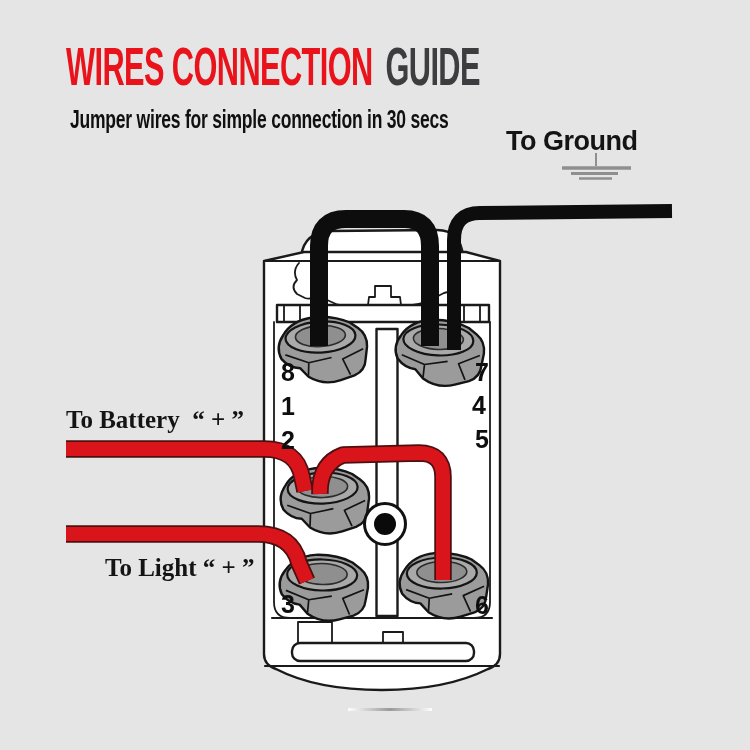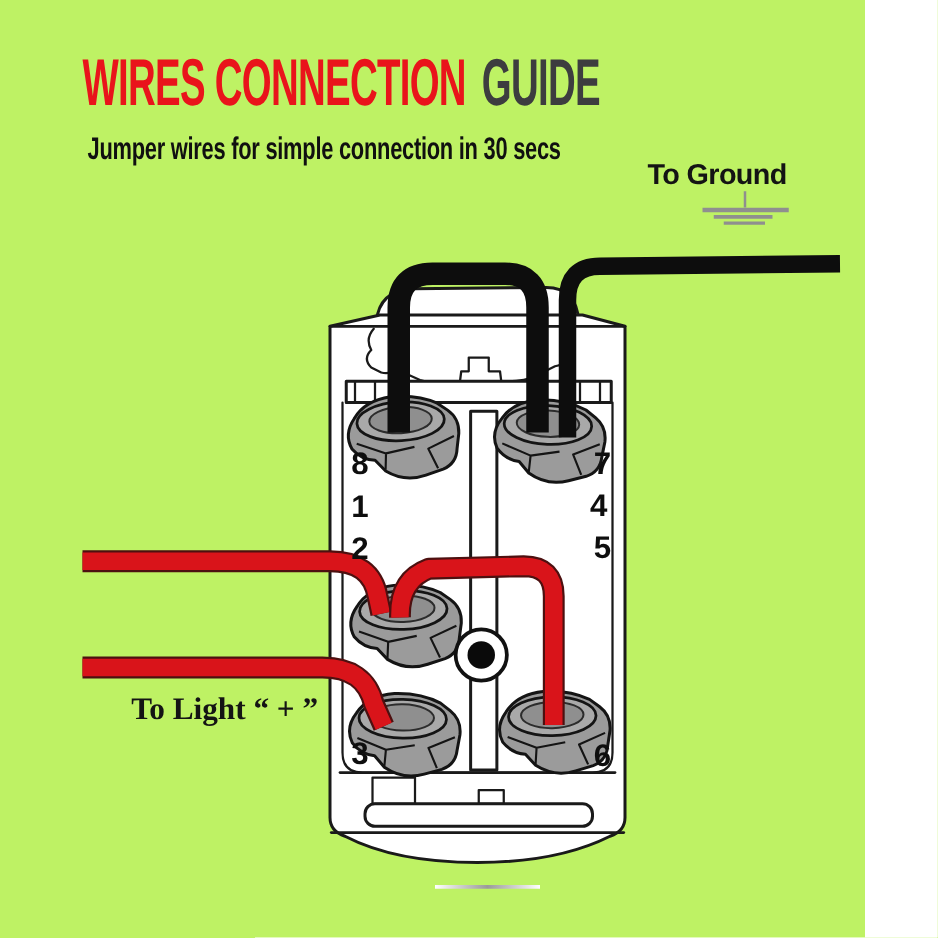--- a/index.html
+++ b/index.html
@@ -1,36 +1,36 @@
 <!DOCTYPE html>
 <html style="--accent-red: #e9141b; --title-gray: #3d3d3f; --wire-red: #d9141a; --wire-black: #0d0d0d; --terminal-gray: #9b9b9b; --ground-gray: #8f8f8f;"><head>
 <meta charset="utf-8">
 <style>
   html,body{margin:0;padding:0;background:#fff;}
   .stage{
-    position:relative;width:692px;height:750px;background:#bef264;overflow:hidden;
+    position:relative;width:750px;height:750px;background:#e5e5e5;overflow:hidden;
     font-family:"Liberation Sans",sans-serif;
   }
   .abs{position:absolute;}
   
   .title{
     left:66px;top:40px;
     font-size:53px;font-weight:bold;line-height:1;letter-spacing:-1px;
     white-space:nowrap;transform:scaleX(0.58);transform-origin:0 0;
   }
   .title .t-red{color:var(--accent-red,#e9141b);}
   .title .t-gray{color:var(--title-gray,#3d3d3f);margin-left:22px;}
   .subtitle{
     left:70px;top:104px;
     font-size:25px;font-weight:bold;line-height:1.2;letter-spacing:-0.3px;color:#101010;
     white-space:nowrap;transform:scaleX(0.70);transform-origin:0 0;
   }
   
   .ann{color:#141414;white-space:nowrap;line-height:1;}
-  .ground-label{left:518px;top:128px;font-size:23px;font-weight:bold;letter-spacing:-0.5px;}
+  .ground-label{left:506px;top:128px;font-size:27px;font-weight:bold;letter-spacing:-0.5px;}
   .battery-label{left:66px;top:407px;font-family:"Liberation Serif",serif;font-weight:bold;font-size:25px;}
   .light-label{left:66px;top:555px;font-family:"Liberation Serif",serif;font-weight:bold;font-size:25px;margin-left:39px;}
   
   .tnum{
     font-size:25px;font-weight:bold;color:#0e0e0e;line-height:1;
     transform:translate(-50%,-50%);
   }
   
   svg{position:absolute;inset:0;}
   .ln{stroke:#1a1a1a;stroke-width:2.2;fill:none;stroke-linejoin:round;stroke-linecap:round;}
@@ -124,20 +124,21 @@
       <path class="gnd" stroke-width="2.5" d="M 579,178.5 H 612"></path>
     </g>
   </svg>
 
   <h1 class="abs title" style="margin:0;">
     <span class="t-red">WIRES CONNECTION</span><span class="t-gray">GUIDE</span>
   </h1>
   <div class="abs subtitle">Jumper wires for simple connection in 30 secs</div>
 
   <div class="abs ann ground-label">To Ground</div>
+  <div class="abs ann battery-label">To Battery&nbsp; “ + ”</div>
   <div class="abs ann light-label">To Light “ + ”</div>
 
   <div class="abs tnum" style="left:288px;top:372px;">8</div>
   <div class="abs tnum" style="left:288px;top:406px;">1</div>
   <div class="abs tnum" style="left:288px;top:440px;">2</div>
   <div class="abs tnum" style="left:482px;top:372px;">7</div>
   <div class="abs tnum" style="left:479px;top:405px;">4</div>
   <div class="abs tnum" style="left:482px;top:439px;">5</div>
   <div class="abs tnum" style="left:288px;top:604px;">3</div>
   <div class="abs tnum" style="left:482px;top:605px;">6</div>

